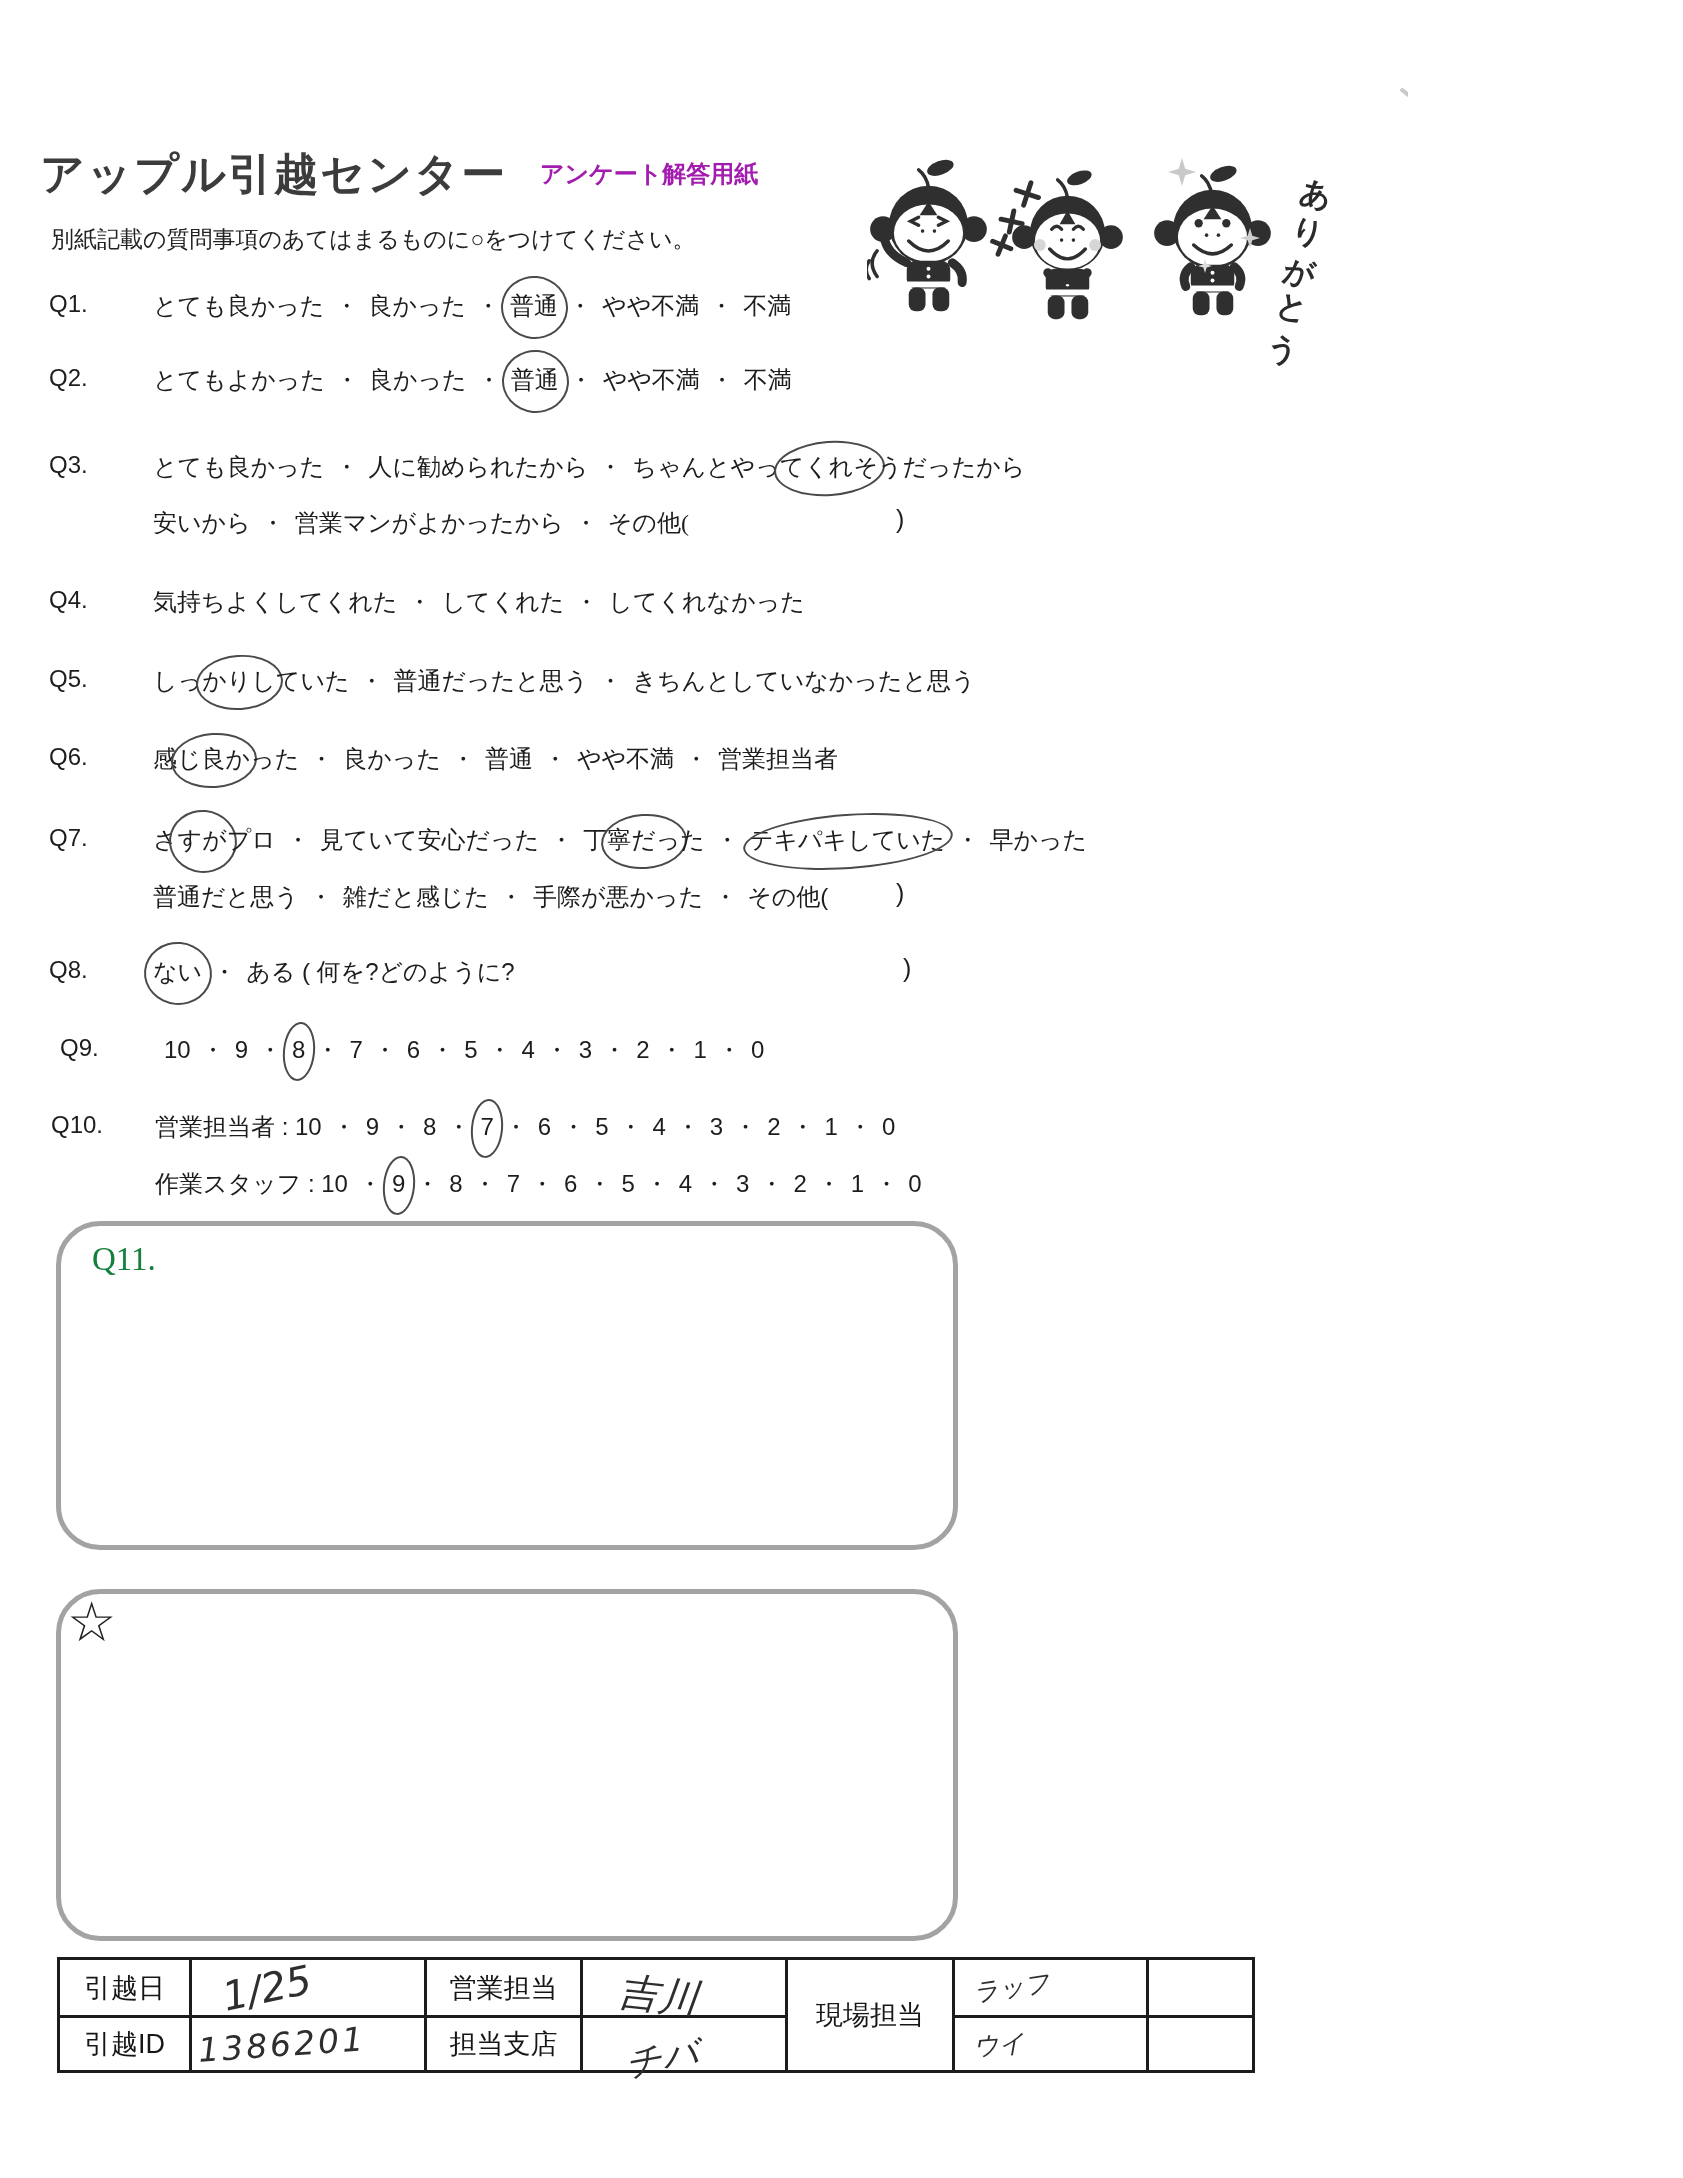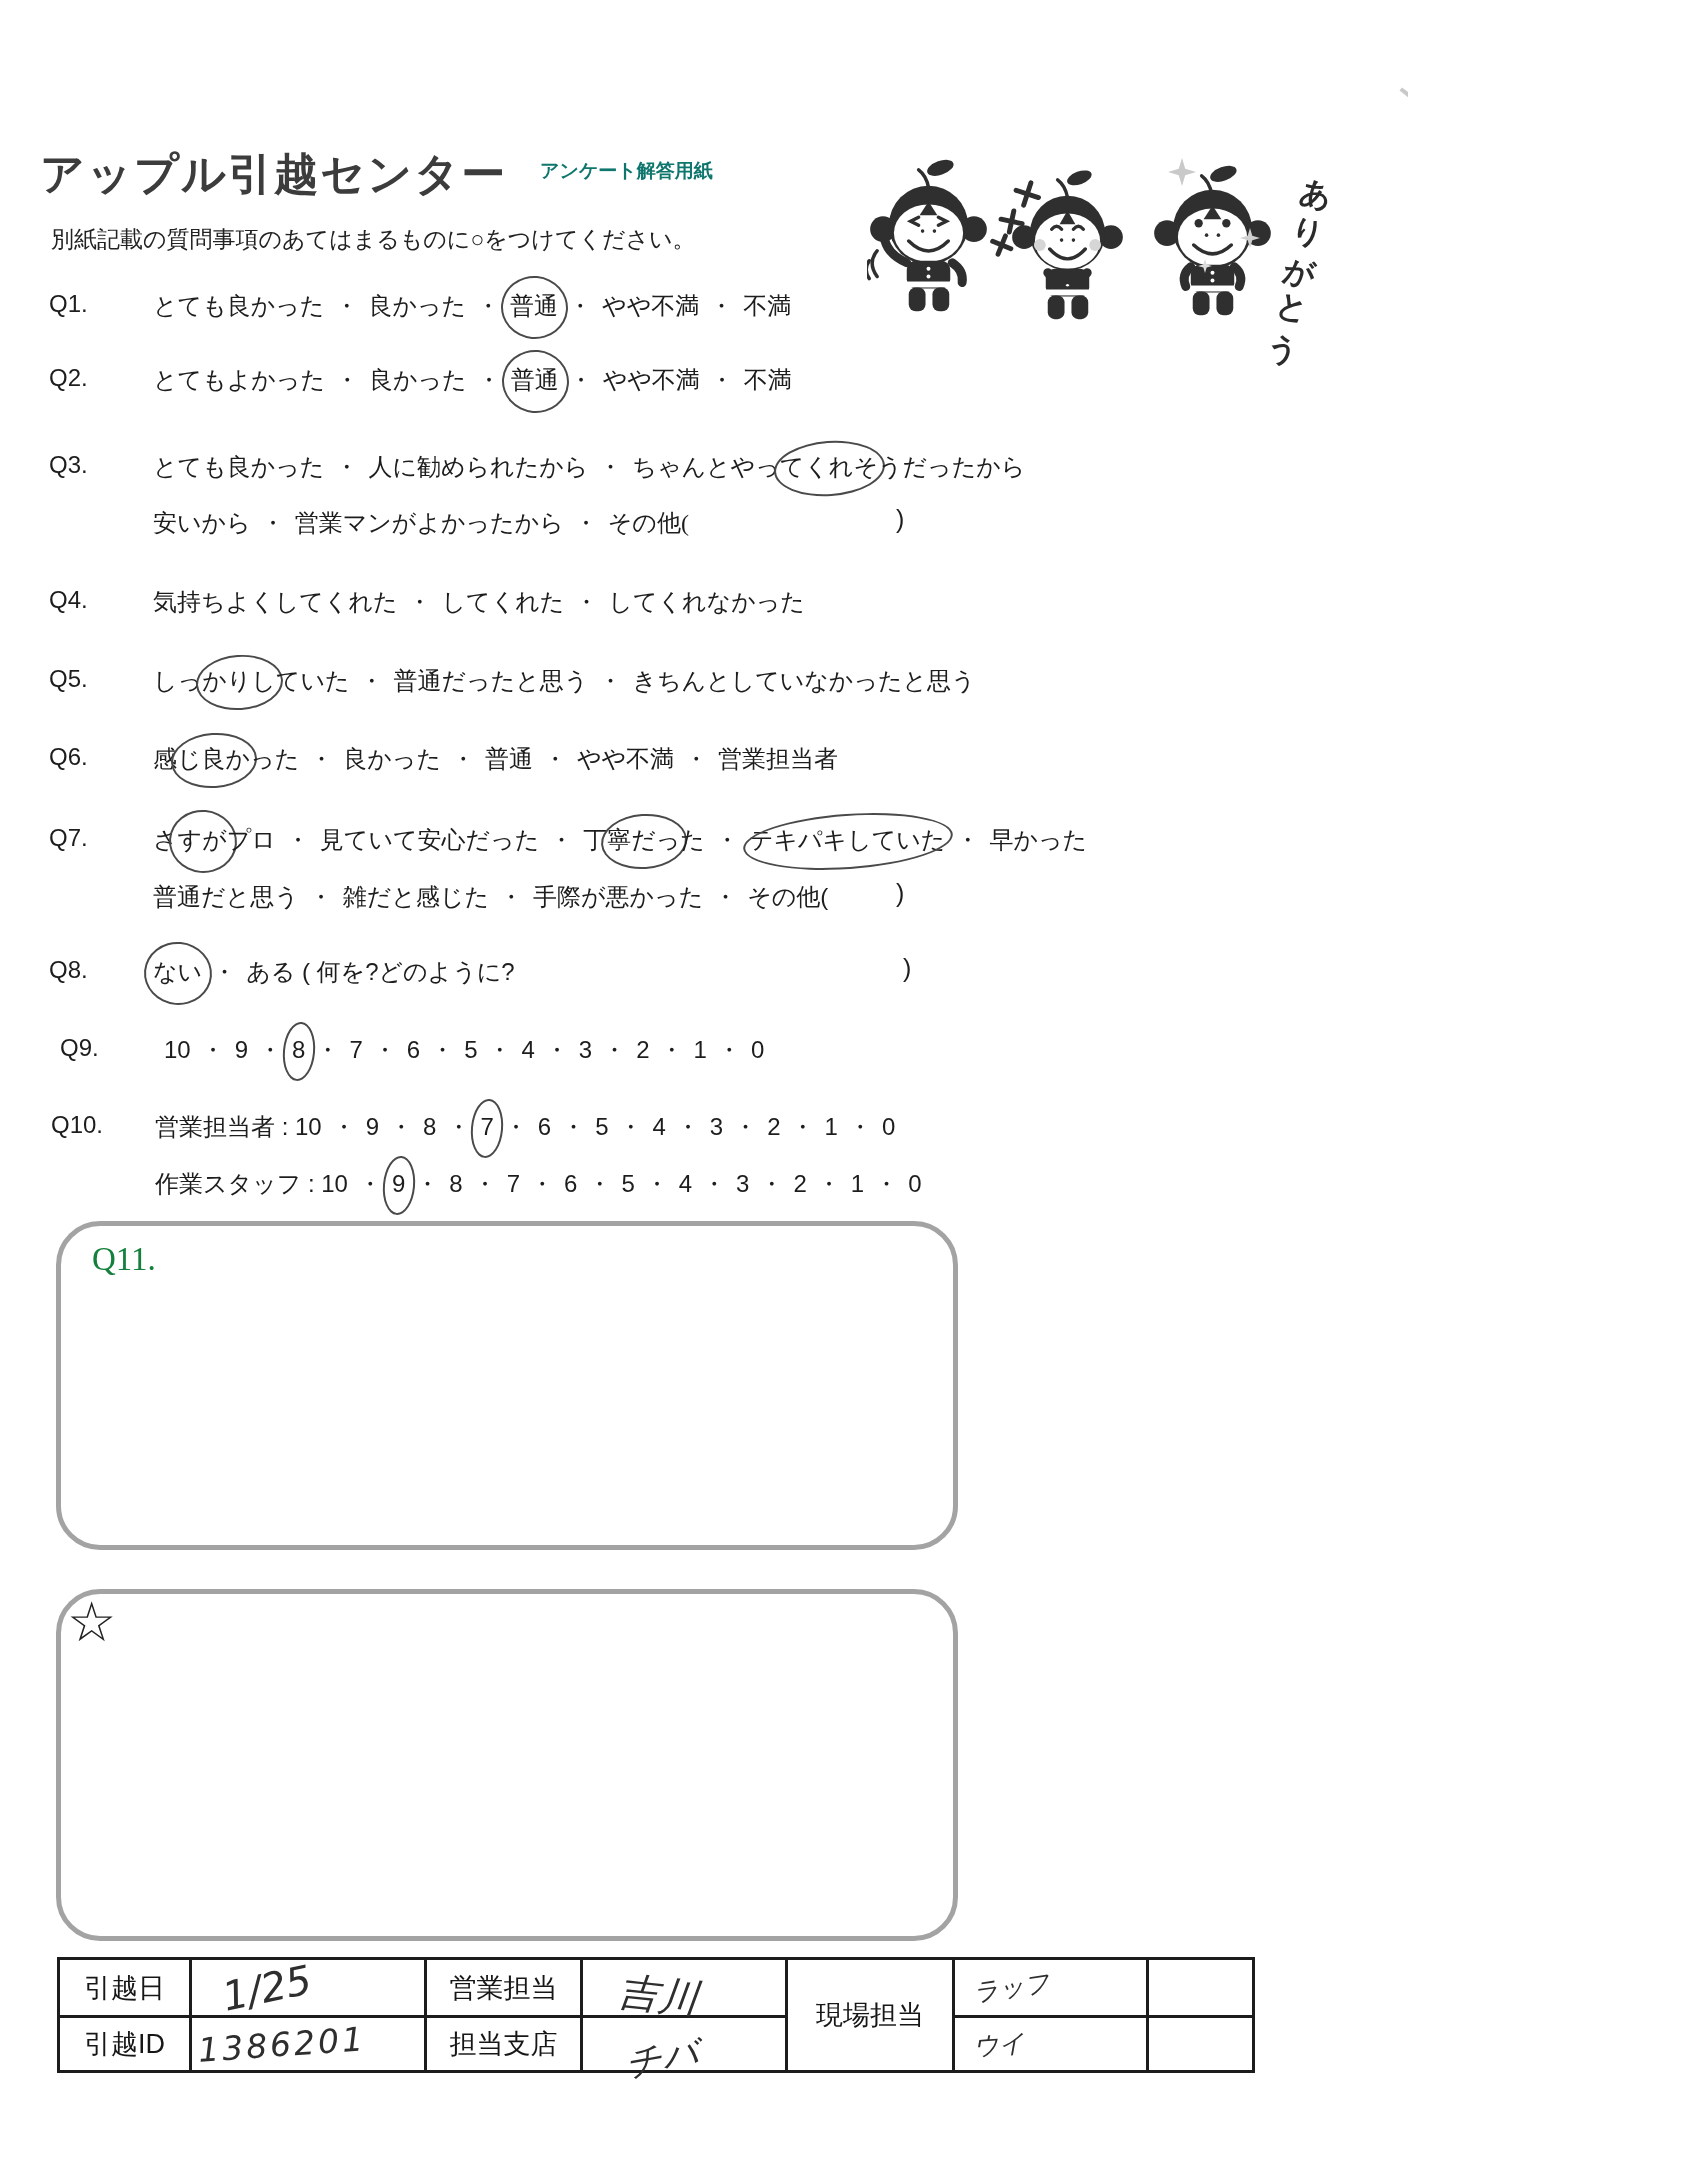--- a/index.html
+++ b/index.html
@@ -6,21 +6,21 @@
   .page{
     position:relative;width:1408px;height:2178px;background:#ffffff;
     font-family:"Liberation Sans",sans-serif;color:#1f1f1f;overflow:hidden;
   }
   
   .scan-line-v{position:absolute;left:1416px;top:105px;width:4px;height:1921px;background:#bfbfbf;}
   .scan-curve{position:absolute;left:1398px;top:95px;width:26px;height:4px;background:#c9c9c9;transform:rotate(38deg);}
   .scan-line-h{position:absolute;left:1418px;top:1184px;width:220px;height:2px;background:#e0e0e0;}
   
   .title{position:absolute;left:40px;top:145px;font-size:44px;font-weight:bold;color:#3c3c3c;letter-spacing:2px;white-space:nowrap;}
-  .subtitle{position:absolute;left:540px;top:158px;font-size:19px;font-weight:bold;color:#0f766e;white-space:nowrap;}
+  .subtitle{position:absolute;left:540px;top:158px;font-size:24px;font-weight:bold;color:#a21caf;white-space:nowrap;}
   .instruction{position:absolute;left:51px;top:224px;font-size:23px;color:#222;white-space:nowrap;}
   
   .mascot{position:absolute;}
   .dk{fill:#2f2f2f;}
   .ln{stroke:#2f2f2f;stroke-width:3.5;fill:none;stroke-linecap:round;}
   .arm{stroke:#2f2f2f;stroke-width:9;fill:none;stroke-linecap:round;}
   .thanks{
     position:absolute;left:1283px;top:156px;height:183px;
     writing-mode:vertical-rl;font-size:31px;font-weight:700;color:#2b2b2b;
     transform:rotate(12deg);letter-spacing:4px;white-space:nowrap;

